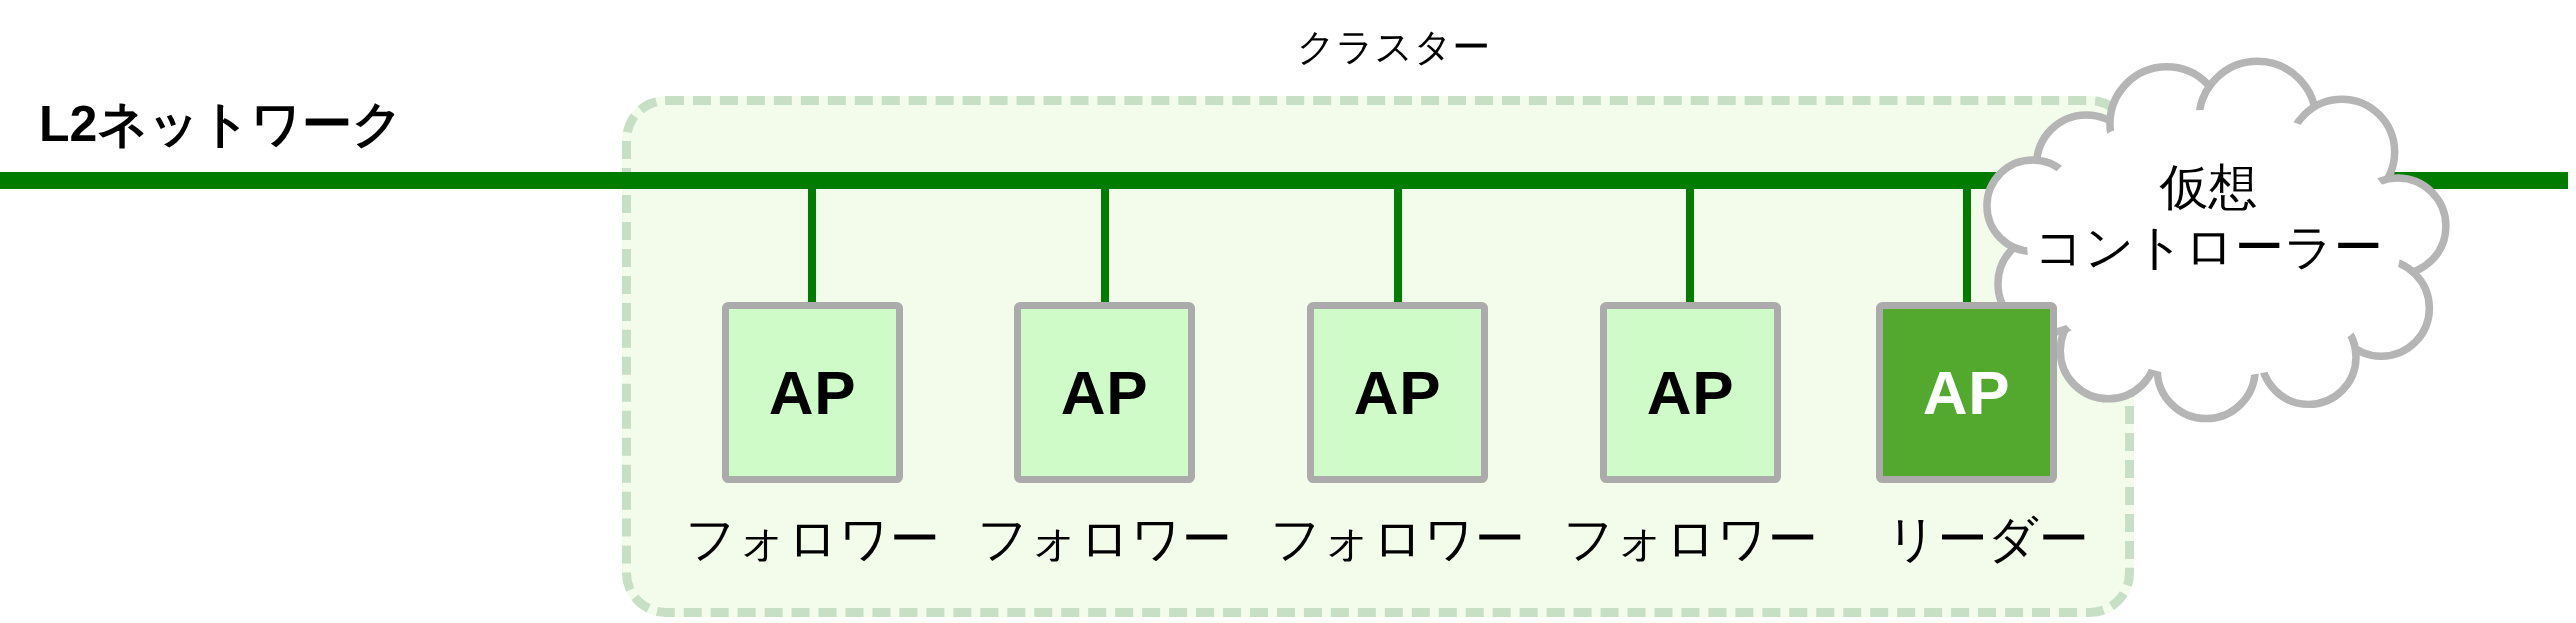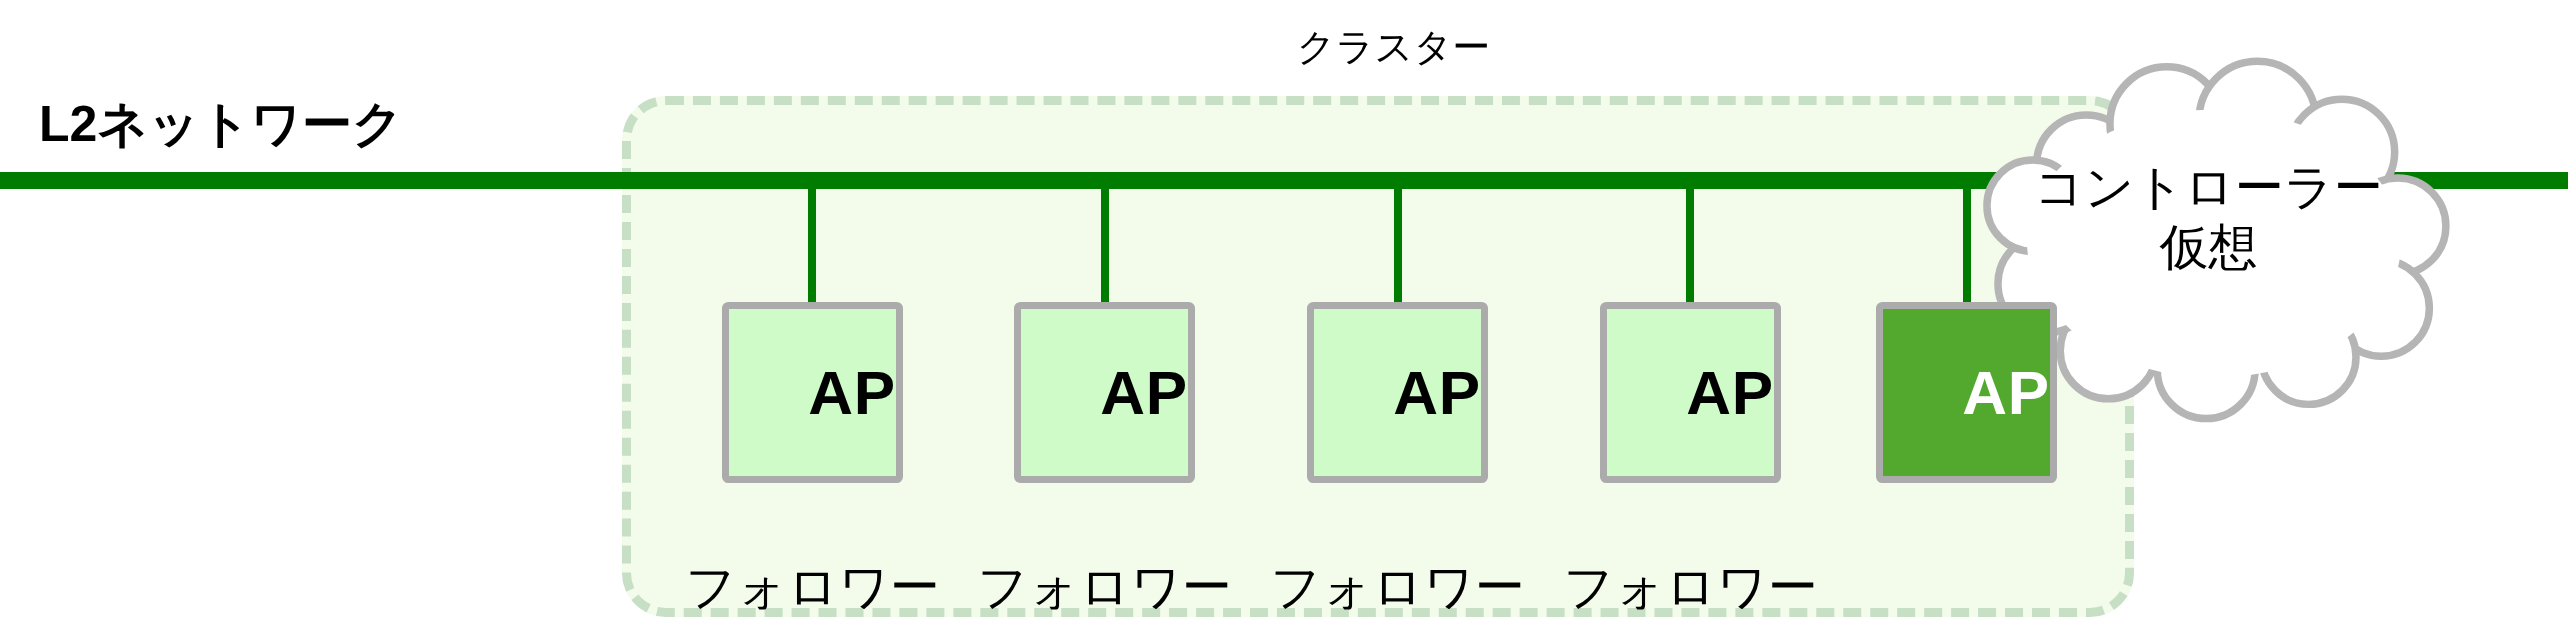--- a/index.html
+++ b/index.html
@@ -42,35 +42,34 @@
     position:absolute;top:172px;width:8px;height:134px;
     background:var(--line-green);
     z-index:2;
   }
   
   .ap-box{
     position:absolute;top:302px;width:167px;height:167px;
     background:var(--follower-fill);
     border:7px solid var(--box-border);
     border-radius:6.3px;
-    display:flex;align-items:center;justify-content:flex-end;
+    display:flex;align-items:center;justify-content:center;
     z-index:4;
   }
   .ap-box.leader{background:var(--leader-fill);}
   .ap-text{
     font-size:62px;font-weight:bold;letter-spacing:0.8px;color:var(--text-black);
   }
   .ap-box.leader .ap-text{color:var(--leader-text);}
   
   .node-label{
     position:absolute;top:511px;width:331px;
     text-align:center;font-size:50px;font-weight:500;line-height:1.15;
     white-space:nowrap;
     z-index:4;
-    margin-top:48px;
   }
   
   .net-label{
     position:absolute;left:39px;top:91px;
     font-size:50px;font-weight:700;white-space:nowrap;
     z-index:4;
   }
   .cluster-label{
     position:absolute;left:1157px;top:22px;width:473px;
     text-align:center;font-size:38px;font-weight:500;white-space:nowrap;
@@ -133,23 +132,24 @@
       <circle cx="524" cy="322" r="61"></circle>
       <circle cx="432" cy="384" r="60"></circle>
       <circle cx="302" cy="400" r="62"></circle>
       <circle cx="178" cy="376" r="61"></circle>
       <circle cx="100" cy="291" r="62"></circle>
       <circle cx="82" cy="192" r="58"></circle>
     </g>
     <ellipse cx="312" cy="240" rx="237" ry="170" fill="#ffffff" stroke="none"></ellipse>
   </svg>
   <div class="cloud-text">
+    <div>仮想</div>
     <div>コントローラー</div>
-    <div>仮想</div>
   </div>
 
   <div class="connector" style="left:1963px"></div>
   <div class="ap-box leader" style="left:1876px">
     <span class="ap-text">AP</span>
   </div>
+  <div class="node-label" style="left:1822px">リーダー</div>
 
 </div>
 
 
 </body></html>

